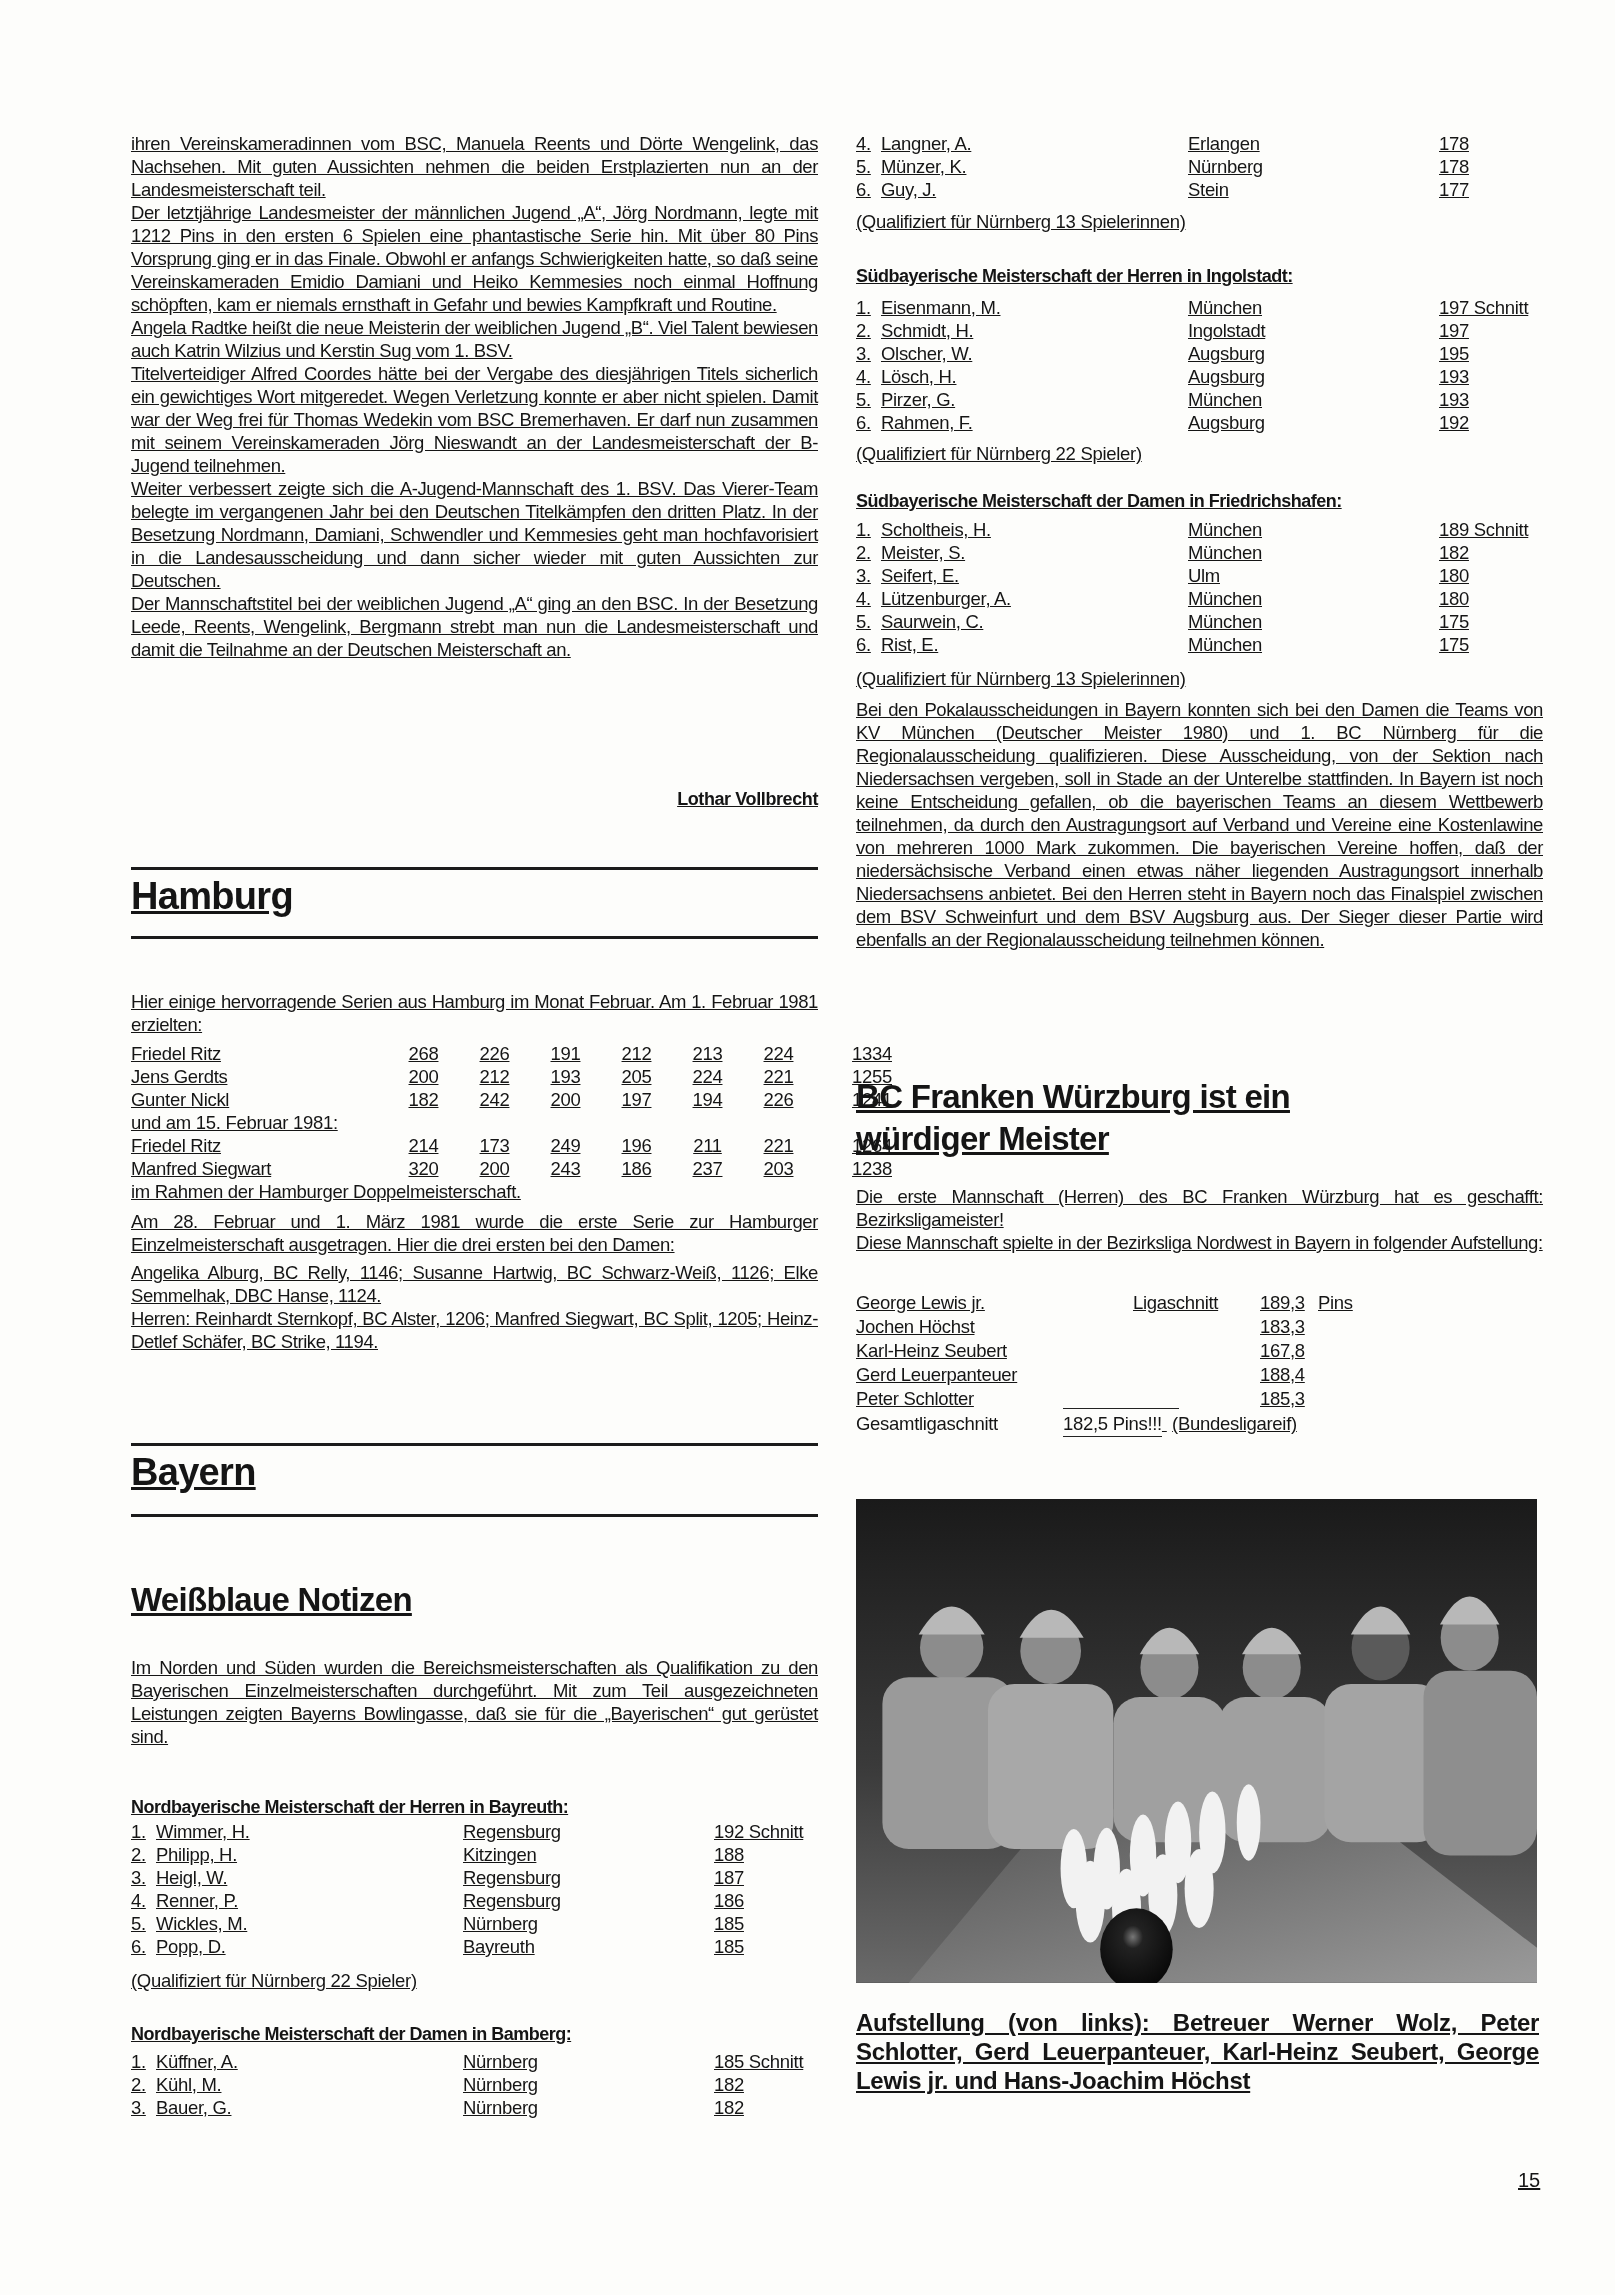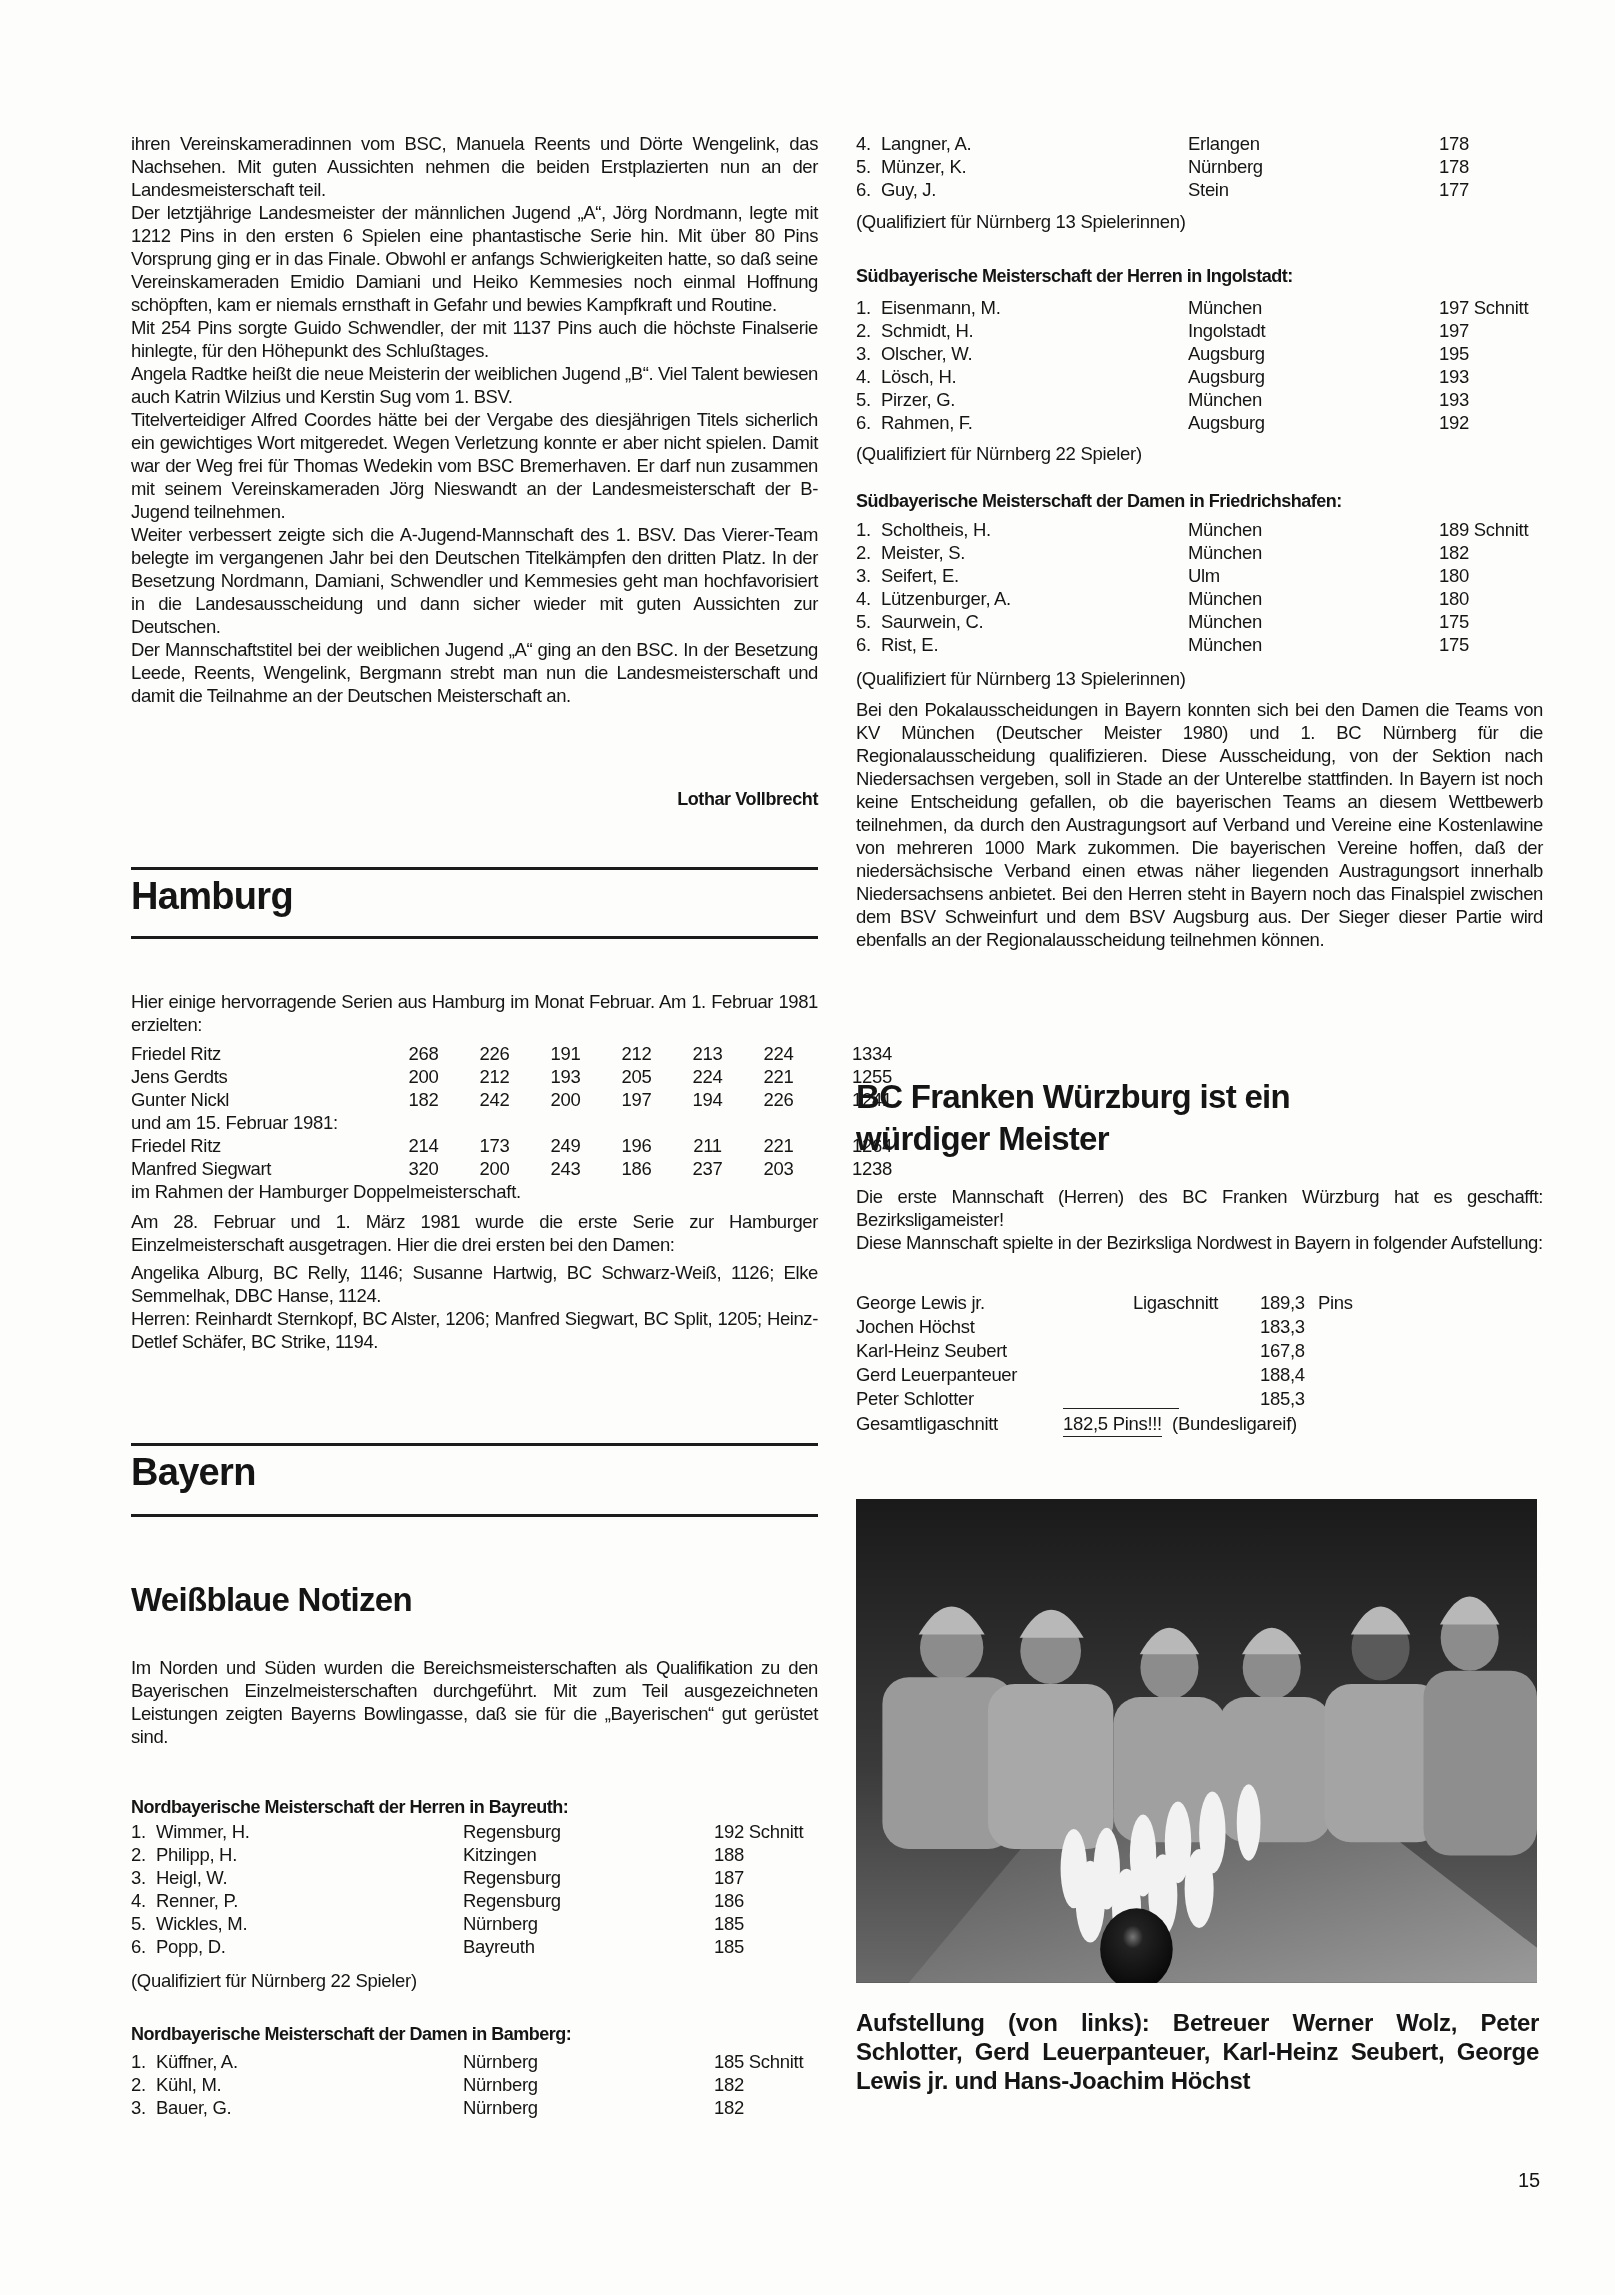--- a/index.html
+++ b/index.html
@@ -1,18 +1,18 @@
 <!DOCTYPE html>
 <html style="font-size:10.6px"><head>
 <meta charset="utf-8">
 <style>
   html, body { margin:0; padding:0; }
   body { width:1615px; height:2295px; background:#fdfdfb; position:relative; overflow:hidden;
          font-family:"Liberation Sans", sans-serif; color:#151515; }
-  .abs { position:absolute; }
+  .abs { position:absolute;text-decoration:underline; }
   .col-l { left:131px; width:687px; }
   .col-r { left:856px; width:687px; }
   .p { font-size:18.5px; line-height:23px; text-align:justify; letter-spacing:-0.4px; transform-origin:left top; }
   .hdr { font-weight:bold; font-size:38px; letter-spacing:-0.7px; }
   .rule { position:absolute; height:2.6px; background:#1b1b1b; }
   .subhd { font-weight:bold; font-size:18px; letter-spacing:-0.5px; line-height:22.4px;text-align:right; }
   table.rank { border-collapse:collapse; font-size:18.5px; letter-spacing:-0.3px; }
   table.rank td { padding:0; height:23px; line-height:23px; vertical-align:top; white-space:nowrap; }
   .num { width:25px; }
   .nm { width:307px; }
@@ -29,21 +29,20 @@
   .photo { position:absolute; left:856px; top:1499px; width:681px; height:484px; overflow:hidden; background:#222; }
   .caption { font-weight:bold; font-size:24px; line-height:29px; text-align:justify; letter-spacing:-0.3px; }
   .pgnum { font-size:20px; }
 </style>
 </head>
 <body>
 
 <div class="abs col-l p" style="top:132px;">
   <p style="margin:0">ihren Vereinskameradinnen vom BSC, Manuela Reents und Dörte Wengelink, das Nachsehen. Mit guten Aussichten nehmen die beiden Erstplazierten nun an der Landesmeisterschaft teil.</p>
   <p style="margin:0">Der letztjährige Landesmeister der männlichen Jugend „A“, Jörg Nordmann, legte mit 1212 Pins in den ersten 6 Spielen eine phantastische Serie hin. Mit über 80 Pins Vorsprung ging er in das Finale. Obwohl er anfangs Schwierigkeiten hatte, so daß seine Vereinskameraden Emidio Damiani und Heiko Kemmesies noch einmal Hoffnung schöpften, kam er niemals ernsthaft in Gefahr und bewies Kampfkraft und Routine.</p>
-  <p style="margin:0">Mit 254 Pins sorgte Guido Schwendler, der mit 1137 Pins auch die höchste Finalserie hinlegte, für den Höhepunkt des Schlußtages.</p>
   <p style="margin:0">Angela Radtke heißt die neue Meisterin der weiblichen Jugend „B“. Viel Talent bewiesen auch Katrin Wilzius und Kerstin Sug vom 1. BSV.</p>
   <p style="margin:0">Titelverteidiger Alfred Coordes hätte bei der Vergabe des diesjährigen Titels sicherlich ein gewichtiges Wort mitgeredet. Wegen Verletzung konnte er aber nicht spielen. Damit war der Weg frei für Thomas Wedekin vom BSC Bremerhaven. Er darf nun zusammen mit seinem Vereinskameraden Jörg Nieswandt an der Landesmeisterschaft der B-Jugend teilnehmen.</p>
   <p style="margin:0">Weiter verbessert zeigte sich die A-Jugend-Mannschaft des 1. BSV. Das Vierer-Team belegte im vergangenen Jahr bei den Deutschen Titelkämpfen den dritten Platz. In der Besetzung Nordmann, Damiani, Schwendler und Kemmesies geht man hochfavorisiert in die Landesausscheidung und dann sicher wieder mit guten Aussichten zur Deutschen.</p>
   <p style="margin:0">Der Mannschaftstitel bei der weiblichen Jugend „A“ ging an den BSC. In der Besetzung Leede, Reents, Wengelink, Bergmann strebt man nun die Landesmeisterschaft und damit die Teilnahme an der Deutschen Meisterschaft an.</p>
 </div>
 <div class="abs author" style="left:131px; width:687px; top:789px;">Lothar Vollbrecht</div>
 
 <div class="rule" style="left:131px; width:687px; top:867px;"></div>
 <div class="abs hdr" style="left:131px; top:875px;">Hamburg</div>
 <div class="rule" style="left:131px; width:687px; top:936px;"></div>

